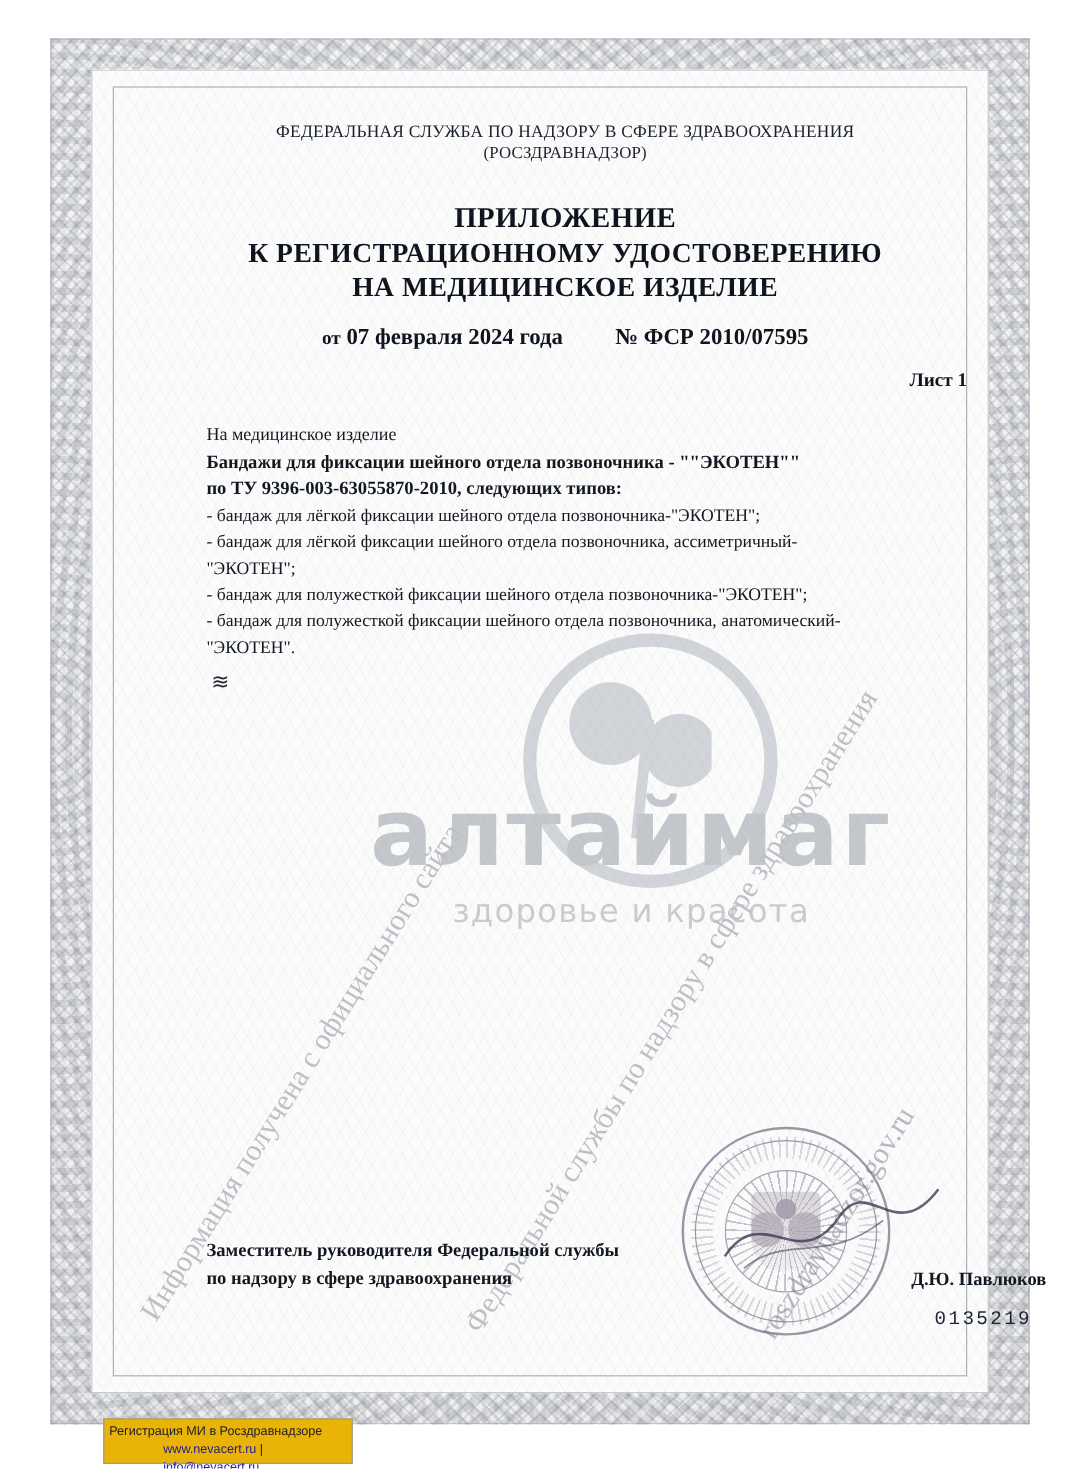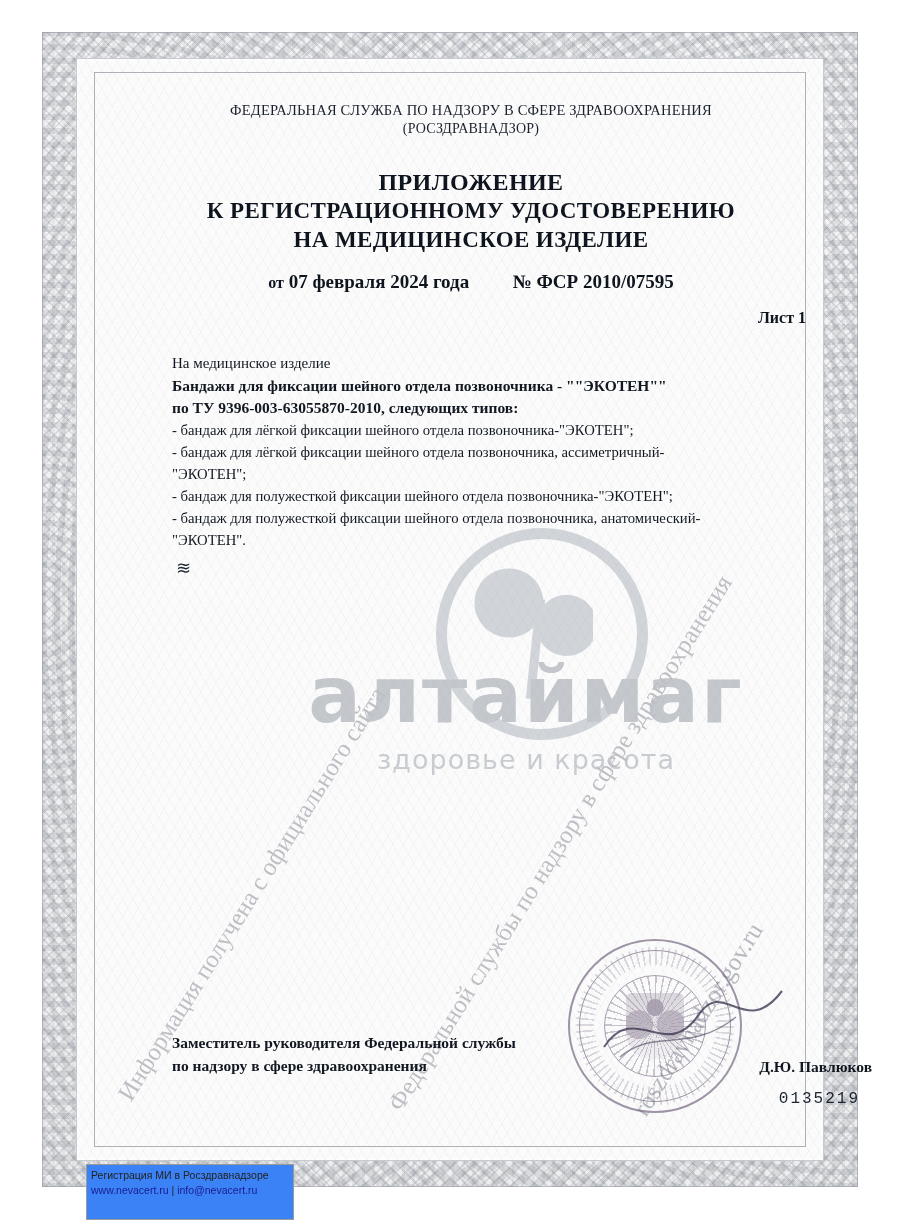--- a/index.html
+++ b/index.html
@@ -157,26 +157,26 @@
       radial-gradient(circle at 78% 48%, rgba(123,109,134,.55) 0 14px, rgba(255,255,255,0) 15px),
       linear-gradient(rgba(123,109,134,.35), rgba(123,109,134,.1));
     border-radius:6px 6px 40% 40%;
   }
   .ink{
     position:absolute;left:520px;bottom:96px;width:230px;height:96px;pointer-events:none;
   }
 
   
   .credit{
-    position:absolute;left:86px;bottom:4px;width:208px;height:56px;
-    background:#3b82f6;border:1px solid #9a9a9a;
+    position:absolute;left:86px;bottom:4px;width:208px;height:38px;
+    background:#eab308;border:1px solid #9a9a9a;
     font-family:"Liberation Sans",sans-serif;font-size:10.5px;color:#222;
     padding:3px 4px;box-sizing:border-box;line-height:1.45;
   }
-  .credit a{color:#1b1b8f;text-decoration:none;}
+  .credit a{color:#1b1b8f;text-decoration:none;margin-left:45px;}
 </style>
 </head>
 <body>
 
 <div class="page">
 
   <div class="cert">
     <div class="paper">
       <div class="frameline"></div>
 

